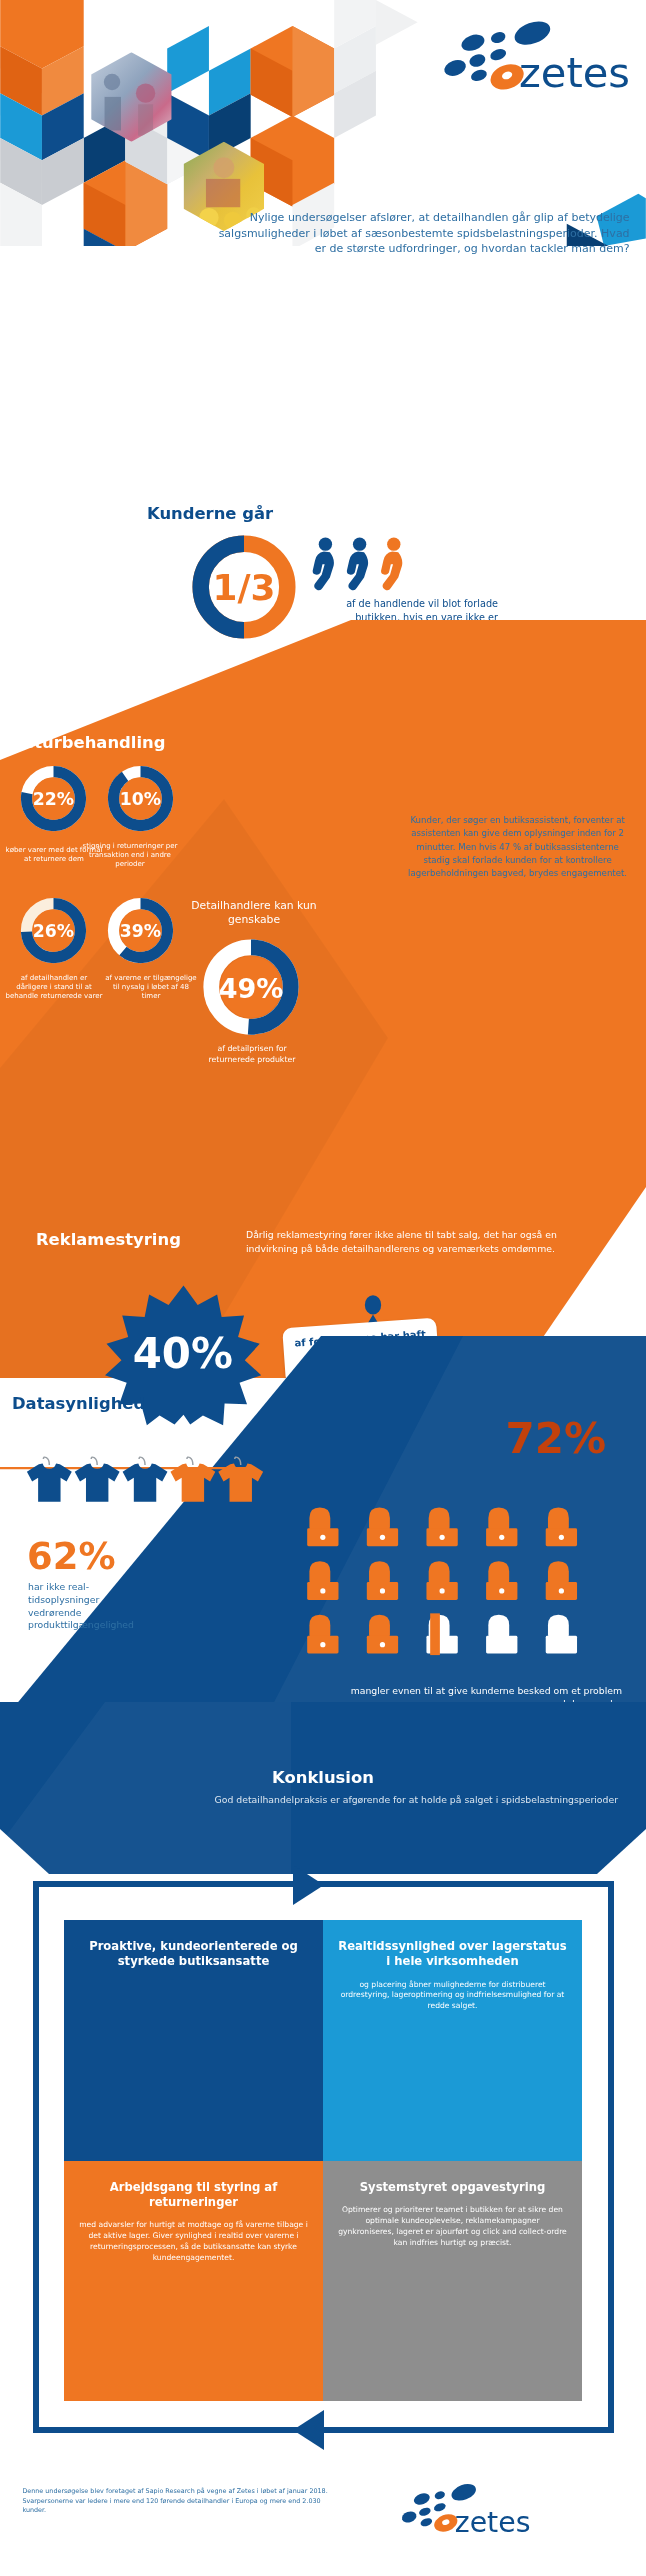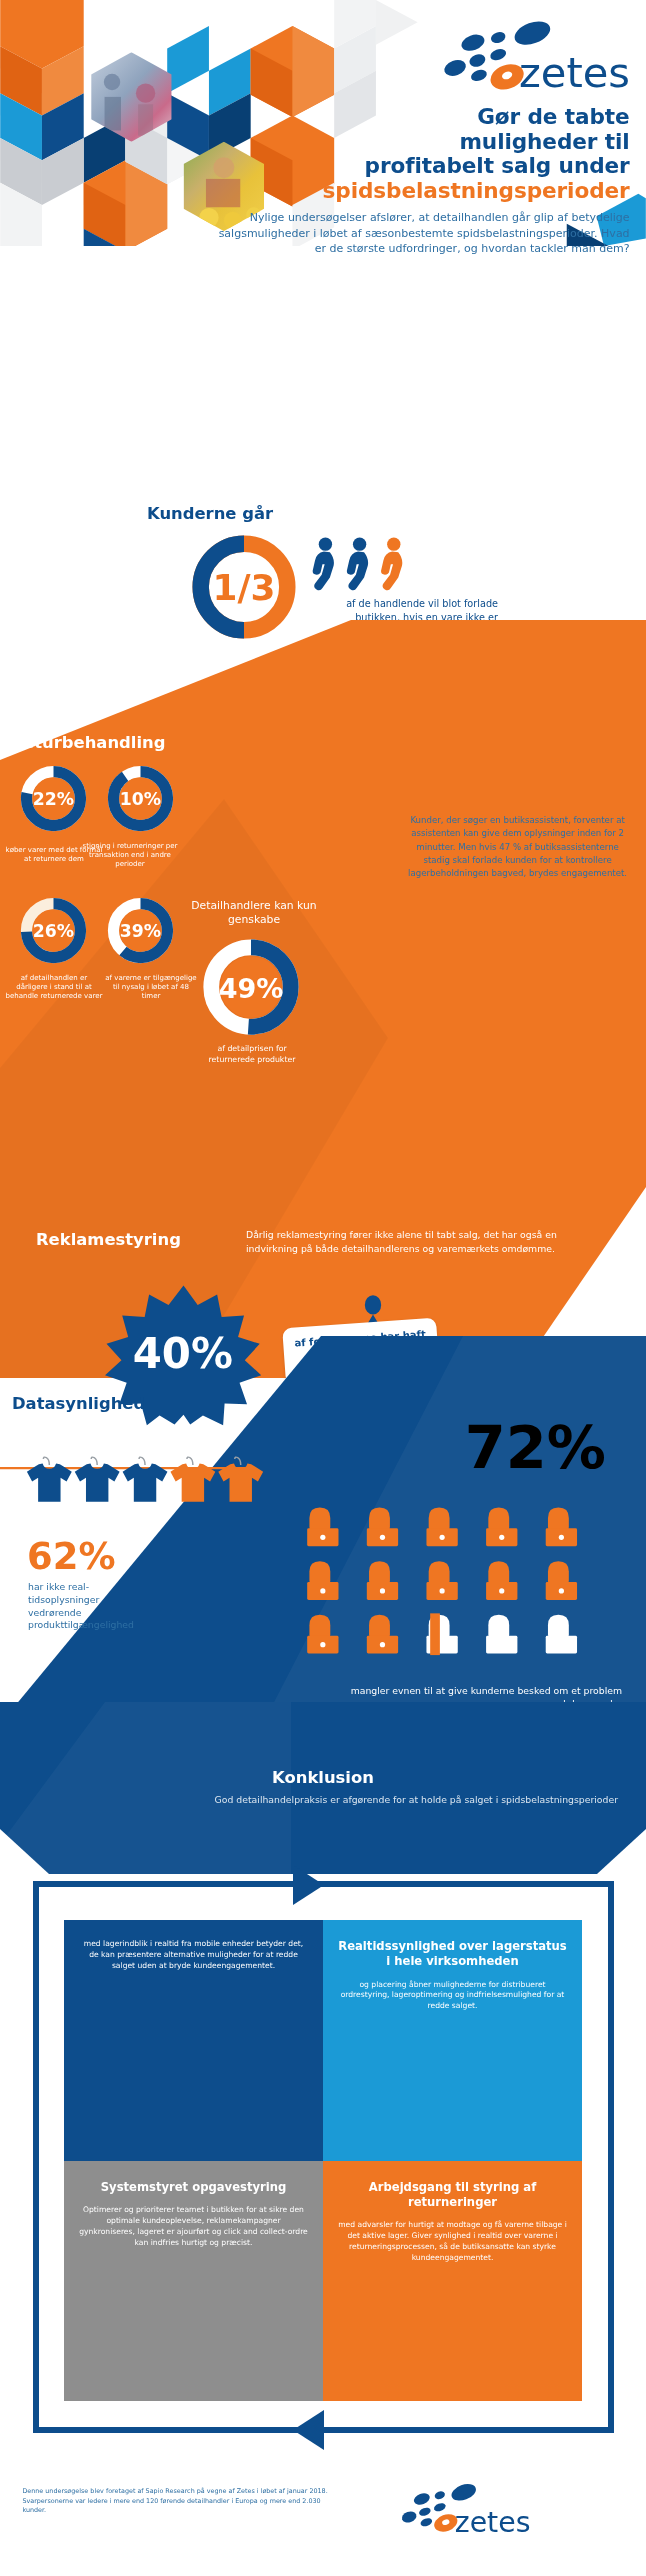--- a/index.html
+++ b/index.html
@@ -205,26 +205,20 @@
         </g>
         <g>
           <ellipse cx="134" cy="86" rx="23" ry="16" transform="rotate(-20 134 86)" fill="#ef7622"></ellipse>
           <ellipse cx="134" cy="84" rx="7" ry="5" transform="rotate(-20 134 84)" fill="#ffffff"></ellipse>
         </g>
         <text x="150" y="100" font-family="DejaVu Sans, sans-serif" font-size="56" fill="#0d4d8c">zetes</text>
       </svg>
     </div>
 
     
-    <div class="headline">
-      <span>Gør de tabte</span><br>
-      <span>muligheder til</span><br>
-      <span>profitabelt salg under</span>
-      <span class="hl-orange">spidsbelastningsperioder</span>
-    </div>
   </div>
 
   <div class="intro">Nylige undersøgelser afslører, at detailhandlen går glip af betydelige salgsmuligheder i løbet af sæsonbestemte spidsbelastningsperioder. Hvad er de største udfordringer, og hvordan tackler man dem?</div>
 
   <div class="abs" style="left:147px; top:504px;">
     <span class="h2-blue">Kunderne går</span>
   </div>
 
   <svg class="abs" style="left:188px; top:531px;" width="112" height="112" viewBox="0 0 150 150">
     <circle cx="75" cy="75" r="58" fill="none" stroke="#ef7622" stroke-width="22"></circle>
@@ -356,21 +350,21 @@
     </g>
     <g transform="translate(256,0)">
       <path d="M47 18 q5 -4 10 -4 q2 7 9 7 q7 0 9 -7 q5 0 10 4 l11 7 l-7 13 l-8 -5 l0 32 l-30 0 l0 -32 l-8 5 l-7 -13 z" fill="#ef7622"></path>
       <path d="M66 16 q0 -8 -4 -10 q-4 -2 -4 2" fill="none" stroke="#9aa0a6" stroke-width="2"></path>
     </g>
   </svg>
 
   <div class="abs" style="left:27px; top:1538px; font-size:37px; font-weight:700; color:#ef7622; line-height:1;">62%</div>
   <div class="abs" style="left:28px; top:1581px; width:103px; font-size:9.3px; line-height:1.38; color:#2e6fa3;">har ikke real-tidsoplysninger vedrørende produkttilgængelighed</div>
 
-  <div class="abs" style="right:40px; top:1418px; font-size:59px; font-weight:700; color:#000000; line-height:1;">72%</div>
+  <div class="abs" style="right:40px; top:1418px; font-size:42px; font-weight:700; color:#c2410c; line-height:1;">72%</div>
 
   <svg class="abs" style="left:303px; top:1506px;" width="314" height="164" viewBox="0 0 420 220">
     <defs>
       <g id="agent">
         <path d="M12 2 q14 0 14 14 l0 12 q0 8 -7 10 l-14 0 q-7 -2 -7 -10 l0 -12 q0 -14 14 -14 z"></path>
         <rect x="-5" y="30" width="42" height="24" rx="2"></rect>
         <circle cx="16" cy="42" r="3.5" fill="#ffffff"></circle>
       </g>
     </defs>
     <g fill="#ef7622">
@@ -437,33 +431,33 @@
        color:#fff; font-size:16.4px; font-weight:700;">Konklusion</div>
   <div class="abs" style="left:0; top:1794px; width:618px; text-align:right;
        color:#dbe6f0; font-size:9.3px;">God detailhandelpraksis er afgørende for at holde på salget i spidsbelastningsperioder</div>
 
   <div class="konk-frame"></div>
   <div class="arrow-right"></div>
   <div class="arrow-left"></div>
 
   <div class="quad-wrap">
     <div class="quad" style="background:#0d4d8c;">
-      <p>med lagerindblik i realtid fra mobile enheder betyder det, de kan præsentere alternative muligheder for at redde salget uden at bryde kundeengagementet.</p>
+      <h3>Proaktive, kundeorienterede og styrkede butiksansatte</h3>
     </div>
     <div class="quad" style="background:#1b9ad6;">
       <h3>Realtidssynlighed over lagerstatus i hele virksomheden</h3>
       <p>og placering åbner mulighederne for distribueret ordrestyring, lageroptimering og indfrielsesmulighed for at redde salget.</p>
     </div>
+    <div class="quad" style="background:#ef7622;">
+      <h3>Arbejdsgang til styring af returneringer</h3>
+      <p>med advarsler for hurtigt at modtage og få varerne tilbage i det aktive lager. Giver synlighed i realtid over varerne i returneringsprocessen, så de butiksansatte kan styrke kundeengagementet.</p>
+    </div>
     <div class="quad" style="background:#8e8e8e;">
       <h3>Systemstyret opgavestyring</h3>
       <p>Optimerer og prioriterer teamet i butikken for at sikre den optimale kundeoplevelse, reklamekampagner gynkroniseres, lageret er ajourført og click and collect-ordre kan indfries hurtigt og præcist.</p>
-    </div>
-    <div class="quad" style="background:#ef7622;">
-      <h3>Arbejdsgang til styring af returneringer</h3>
-      <p>med advarsler for hurtigt at modtage og få varerne tilbage i det aktive lager. Giver synlighed i realtid over varerne i returneringsprocessen, så de butiksansatte kan styrke kundeengagementet.</p>
     </div>
   </div>
 
   <div class="footer">
     <div class="foot-txt">Denne undersøgelse blev foretaget af Sapio Research på vegne af Zetes i løbet af januar 2018. Svarpersonerne var ledere i mere end 120 førende detailhandler i Europa og mere end 2.030 kunder.</div>
     <div class="foot-logo">
       <svg viewBox="0 0 210 80">
         <g fill="#0d4d8c">
           <ellipse cx="60" cy="28" rx="11" ry="7" transform="rotate(-20 60 28)"></ellipse>
           <ellipse cx="84" cy="23" rx="7" ry="5" transform="rotate(-20 84 23)"></ellipse>

